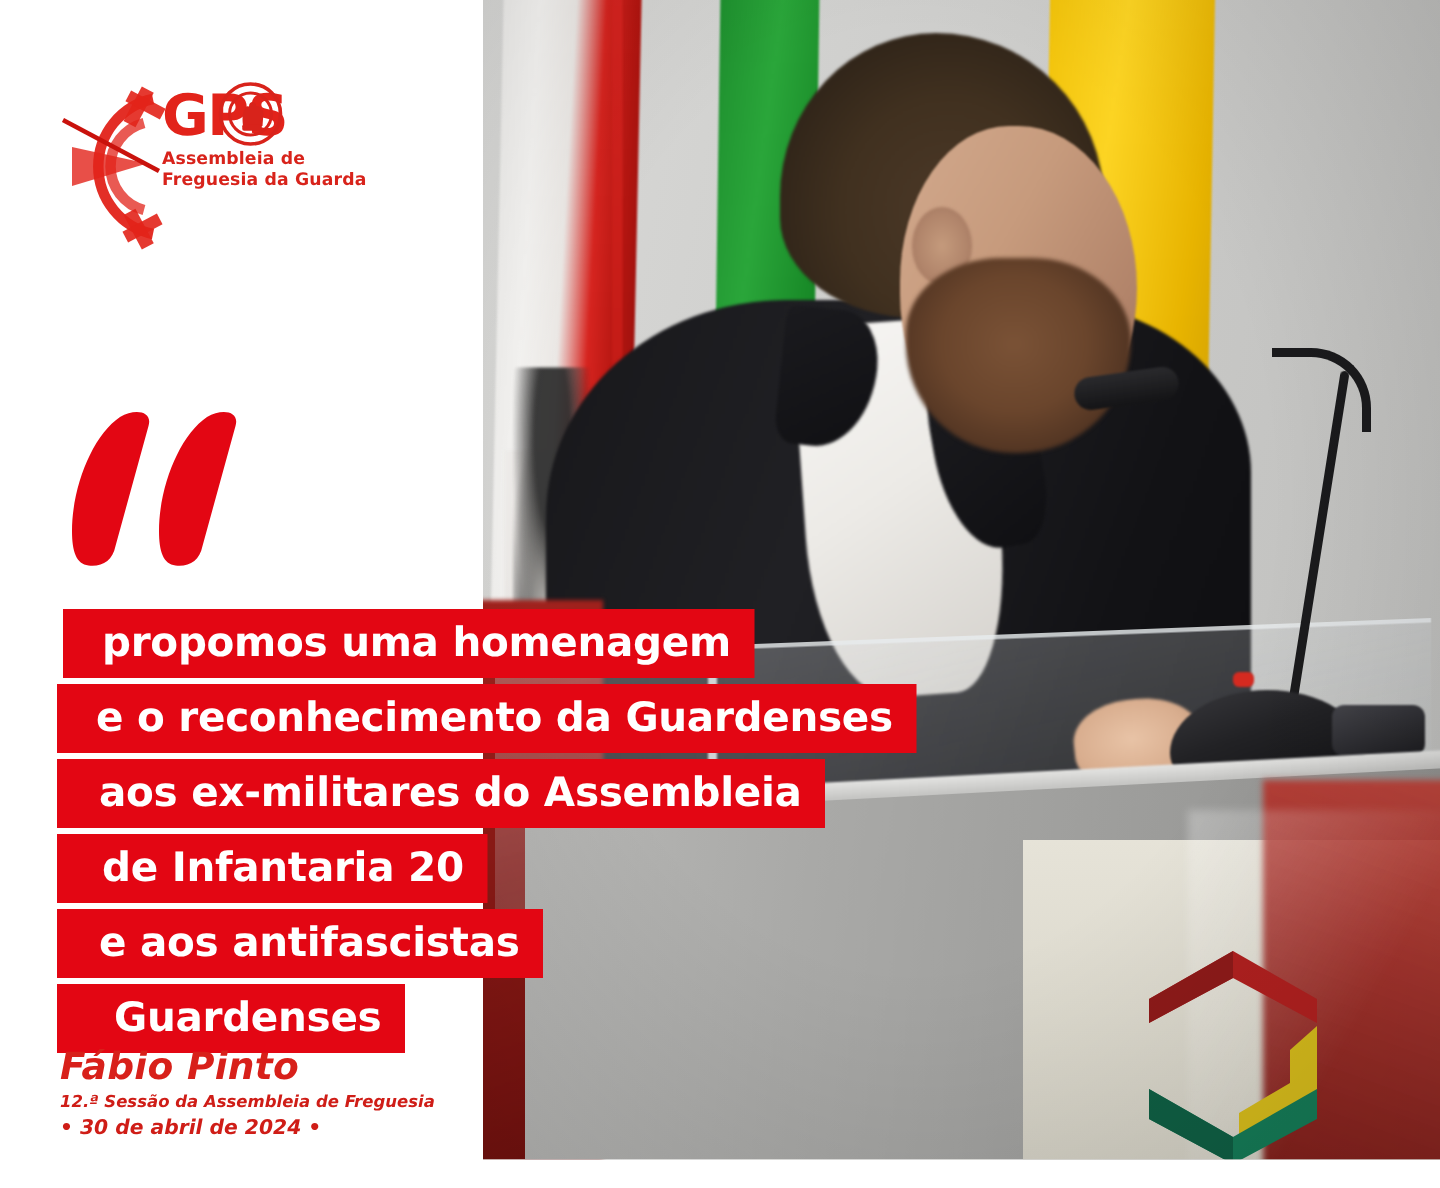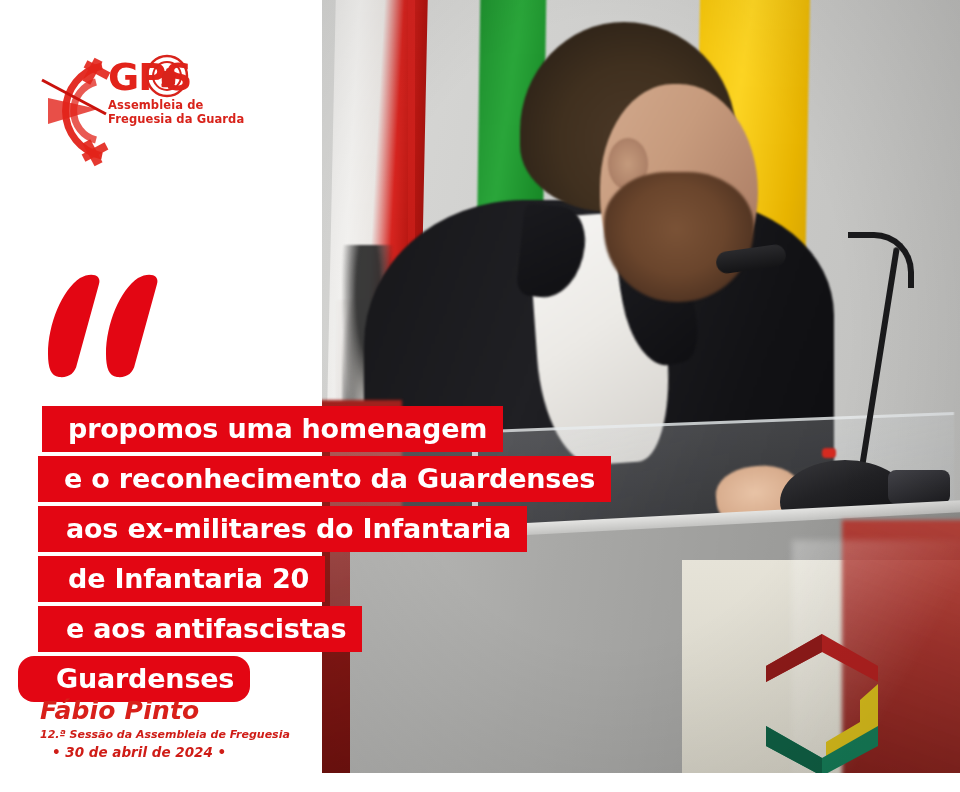--- a/index.html
+++ b/index.html
@@ -452,21 +452,21 @@
     letter-spacing: -0.2px;
     padding: 9px 16px 10px 0;
     margin-bottom: 4px;
     white-space: nowrap;
   }
   .q-line.i0 { margin-left: 42px; padding-left: 26px; }
   .q-line.i1 { margin-left: 38px; padding-left: 26px; }
   .q-line.i2 { margin-left: 38px; padding-left: 28px; }
   .q-line.i3 { margin-left: 38px; padding-left: 30px; }
   .q-line.i4 { margin-left: 38px; padding-left: 28px; }
-  .q-line.i5 { margin-left: 18px; padding-left: 38px; border-radius: 16px; }
+  .q-line.i5 { margin-left: 38px; padding-left: 38px; }
 
   .attrib {
     position: absolute;
     left: 40px;
     top: 698px;
     width: 270px;
     z-index: 7;
   }
   .attrib-name {
     font-family: "DejaVu Sans", sans-serif;
@@ -487,21 +487,21 @@
     margin-top: 4px;
   }
   .attrib-date {
     font-family: "DejaVu Sans", sans-serif;
     font-style: italic;
     font-weight: 700;
     font-size: 13.5px;
     color: #cf1d17;
     line-height: 1.25;
     margin-top: 2px;
-    margin-left: 12px;
+    margin-left: 0;
   }
 </style>
 </head>
 <body>
 
 <div class="canvas">
 
   <div class="photo">
     <div class="wall"></div>
 
@@ -595,21 +595,21 @@
   <div class="quote-mark" style="z-index:8">
     <svg viewBox="0 0 130 110" xmlns="http://www.w3.org/2000/svg">
       <path d="M4 82 C4 52 18 18 36 6 C46 0 58 2 55 12 L33 92 C31 102 24 106 15 105 C7 104 4 96 4 82 Z" fill="#e30613"></path>
       <path d="M62 82 C62 52 76 18 94 6 C104 0 116 2 113 12 L91 92 C89 102 82 106 73 105 C65 104 62 96 62 82 Z" fill="#e30613"></path>
     </svg>
   </div>
 
   <div class="quote-lines">
     <span class="q-line i0">propomos uma homenagem</span>
     <span class="q-line i1">e o reconhecimento da Guardenses</span>
-    <span class="q-line i2">aos ex-militares do Infantaria</span>
+    <span class="q-line i2">aos ex-militares do Assembleia</span>
     <span class="q-line i3">de Infantaria 20</span>
     <span class="q-line i4">e aos antifascistas</span>
     <span class="q-line i5">Guardenses</span>
   </div>
 
   <div class="attrib">
     <div class="attrib-name">Fábio Pinto</div>
     <div class="attrib-session">12.ª Sessão da Assembleia de Freguesia</div>
     <div class="attrib-date">• 30 de abril de 2024 •</div>
   </div>

